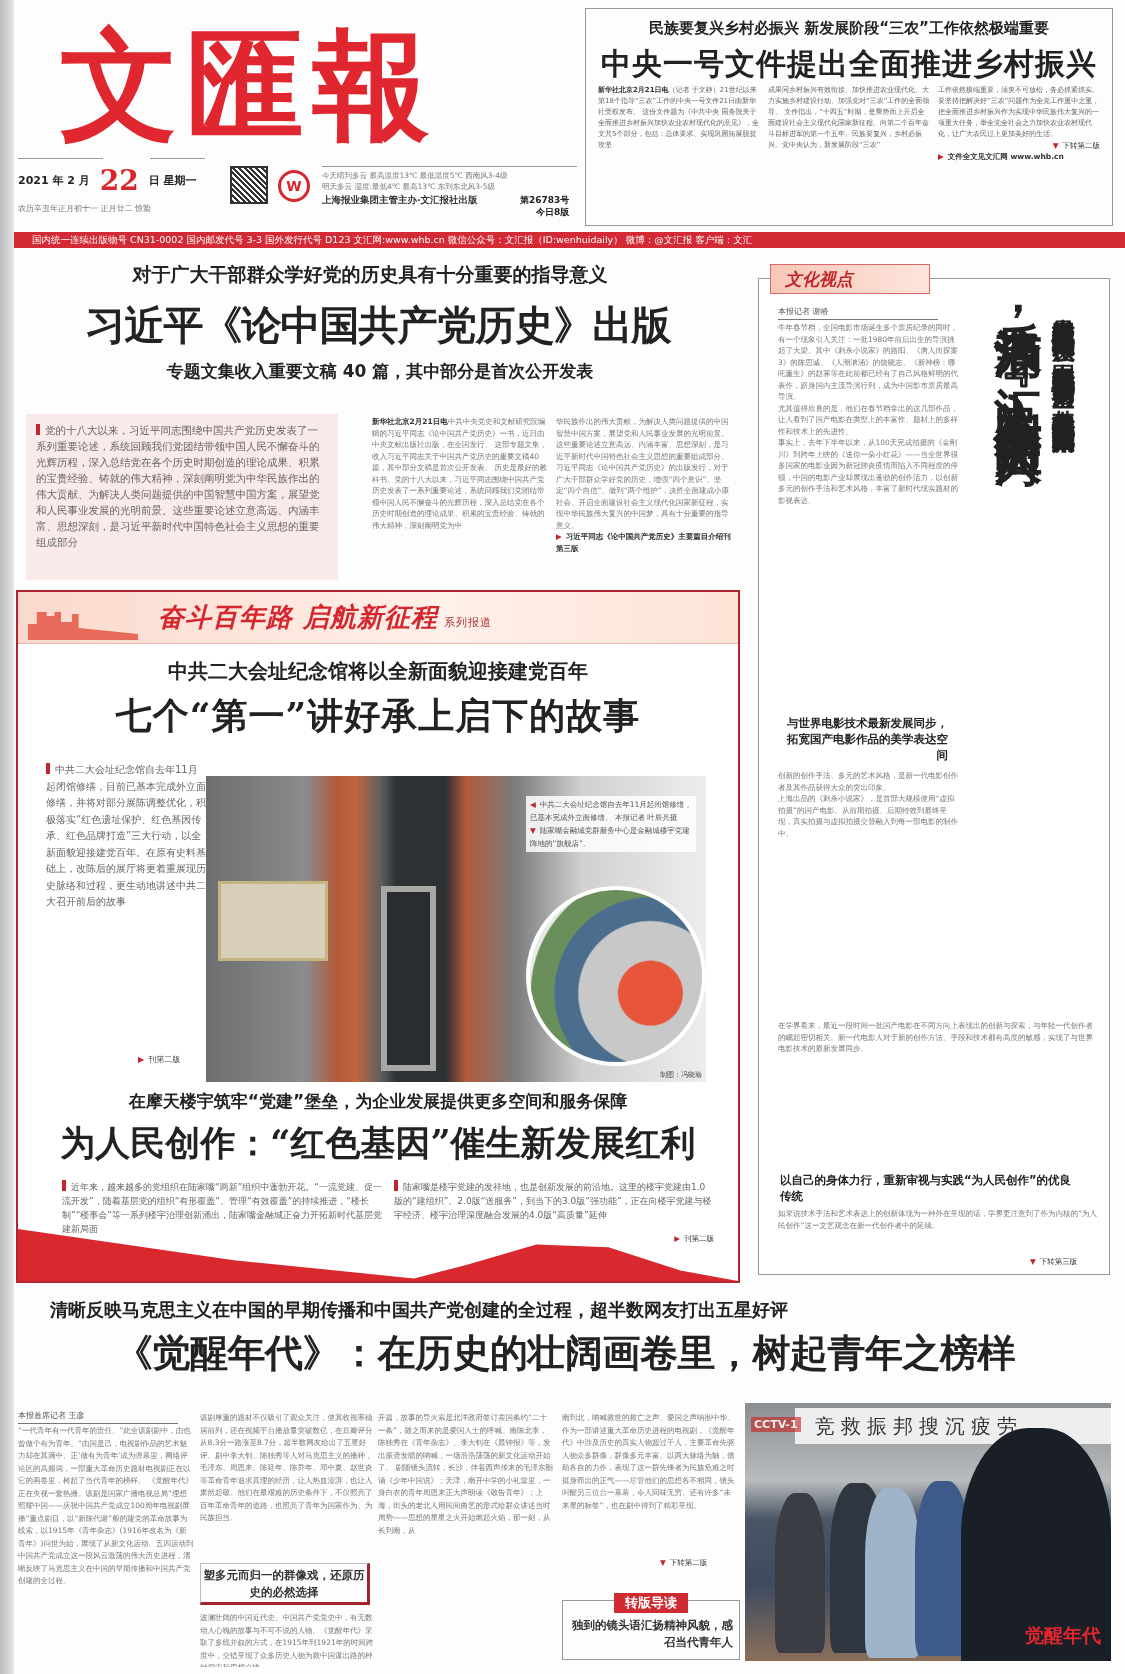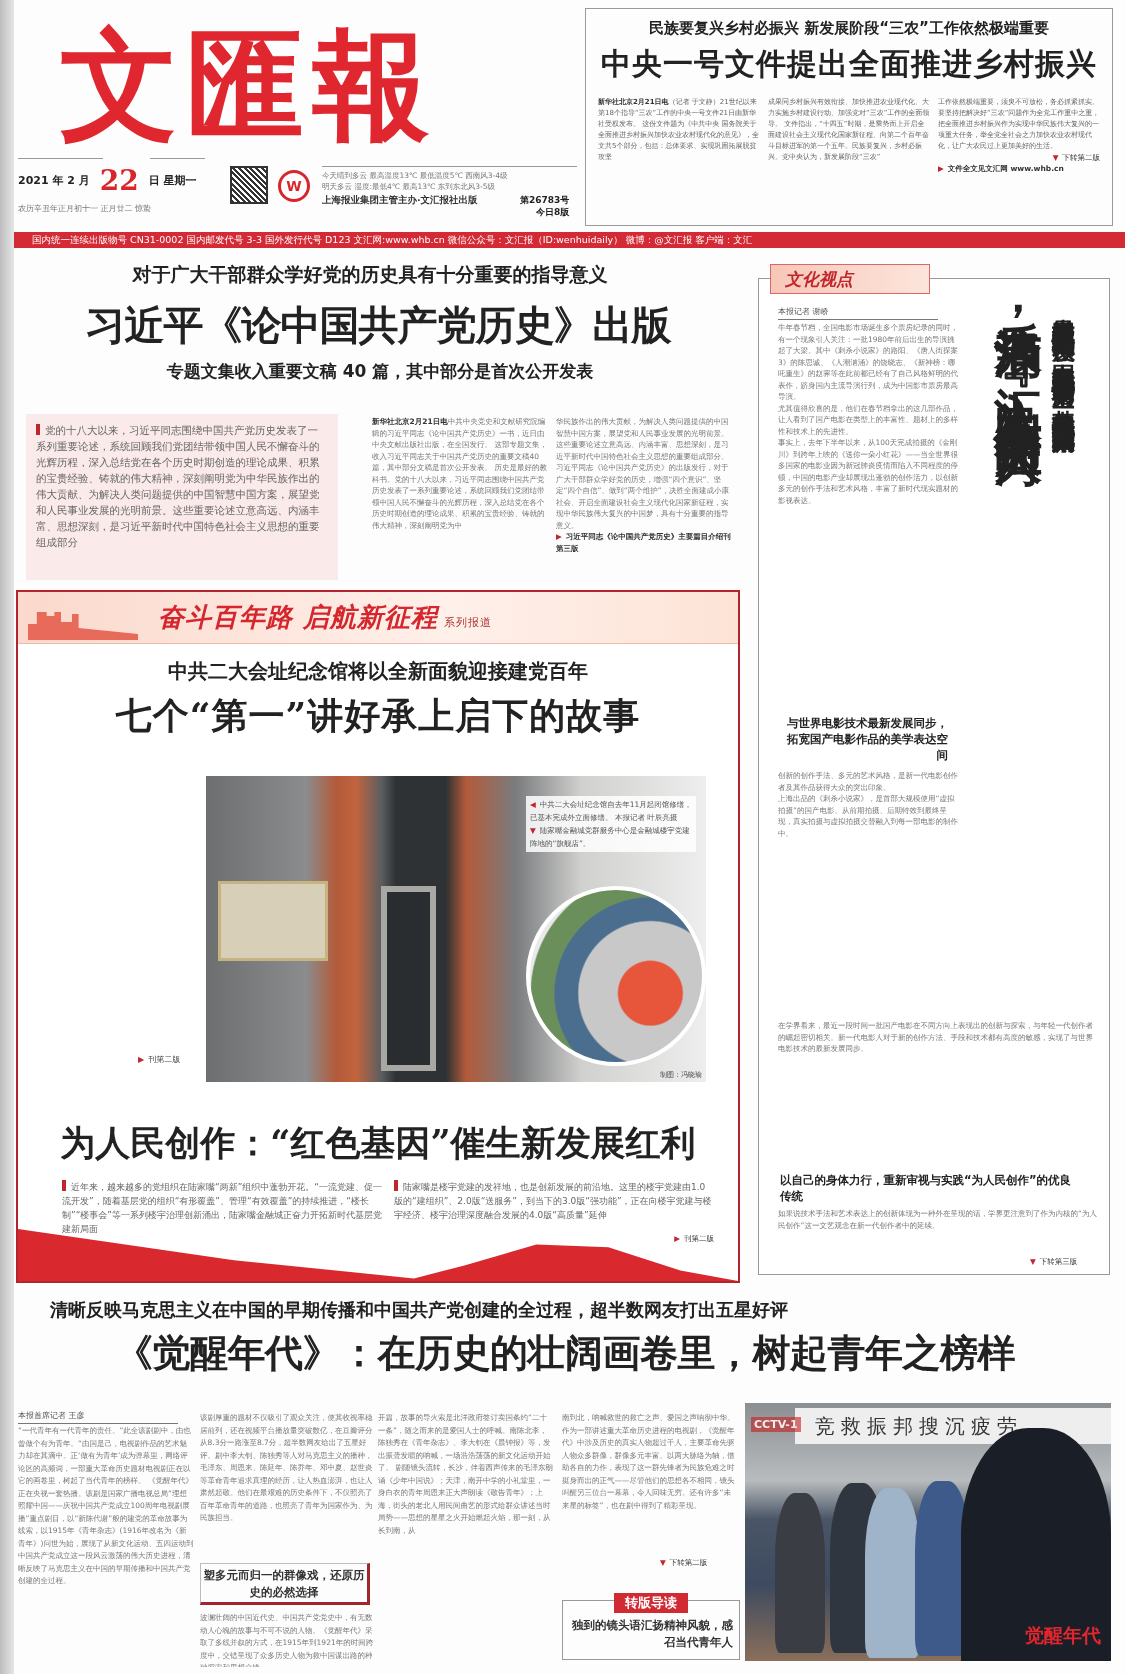--- a/index.html
+++ b/index.html
@@ -13,21 +13,21 @@
 .lunar{left:18px;top:203px;font-size:8px;color:#777}
 .rule{height:1px;background:#999}
 .qr{left:230px;top:166px;width:38px;height:38px;background:repeating-linear-gradient(45deg,#333 0 2px,#fff 2px 4px),#333;border:2px solid #333}
 .logo{left:278px;top:170px;width:32px;height:32px;border-radius:50%;border:3px solid #d8262d;color:#d8262d;font-size:14px;text-align:center;line-height:26px;font-weight:bold}
 .weather{left:322px;top:170px;width:250px;font-size:7.5px;color:#777;line-height:11px}
 .publisher{left:322px;top:194px;font-size:9.5px;font-weight:bold;color:#333}
 .issue{left:520px;top:194px;font-size:9px;font-weight:bold;text-align:right;line-height:12px}
 .topbox{left:585px;top:8px;width:528px;height:218px;border:1.5px solid #999;padding:10px 12px}
 .topbox .kicker{font-size:15px;font-weight:bold;text-align:center;color:#222}
 .topbox .head{font-family:"DejaVu Serif",serif;font-size:30px;font-weight:bold;text-align:center;margin-top:6px;letter-spacing:1px}
-.cols{display:flex;gap:8px;margin-top:12px}
+.cols{display:flex;gap:8px;}
 .cols .col{flex:1;font-size:7px;line-height:11px;color:#666}
 .bold-lead{font-weight:bold;color:#333}
 .redbar{left:14px;top:232px;width:1111px;height:16px;background:#d42a35;color:#fff;font-size:9.5px;line-height:16px;padding-left:18px;white-space:nowrap;overflow:hidden}
 .lead-kicker{left:70px;top:262px;width:600px;font-family:"DejaVu Serif",serif;font-size:19px;font-weight:bold;text-align:center}
 .lead-head{left:18px;top:298px;width:720px;font-size:40px;font-weight:bold;text-align:center;letter-spacing:-1px}
 .lead-sub{left:60px;top:360px;width:640px;font-size:17px;font-weight:bold;text-align:center}
 .abstract{left:26px;top:414px;width:312px;height:166px;background:#fbeaea;padding:8px 10px;font-size:10.5px;line-height:16px;color:#666}
 .marker{display:inline-block;width:4px;height:11px;background:#c0272d;margin-right:5px;vertical-align:-1px}
 .body-col{font-size:7.5px;line-height:11.5px;color:#777}
 .series-box{left:16px;top:590px;width:724px;height:693px;border:2px solid #b4242f;background:#fff}
@@ -130,32 +130,34 @@
 </div>
 
 <div class="abs series-box">
   <div class="series-banner">
     <div class="skyline"></div>
     <div class="title"><span>奋斗百年路  启航新征程</span><span class="tag">系列报道</span></div>
   </div>
   <div class="s-kicker">中共二大会址纪念馆将以全新面貌迎接建党百年</div>
   <div class="s-head">七个“第一”讲好承上启下的故事</div>
   <div class="s-left">
+    <div><span class="marker"></span><span>中共二大会址纪念馆自去年11月起闭馆修缮，目前已基本完成外立面修缮，并将对部分展陈调整优化，积极落实“红色遗址保护、红色基因传承、红色品牌打造”三大行动，以全新面貌迎接建党百年。在原有史料基础上，改陈后的展厅将更着重展现历史脉络和过程，更生动地讲述中共二大召开前后的故事</span></div>
   </div>
   <div class="s-more"><span class="tri">▶</span><span>刊第二版</span></div>
   <div class="s-photo">
     <div class="photo-plaque"></div>
     <div class="photo-door"></div>
     <div class="photo-caption">
       <div><span class="tri">◀</span><span>中共二大会址纪念馆自去年11月起闭馆修缮，已基本完成外立面修缮。  本报记者 叶辰亮摄</span></div>
       <div><span class="tri">▼</span><span>陆家嘴金融城党群服务中心是金融城楼宇党建阵地的“旗舰店”。</span></div>
     </div>
     <div class="photo-circle"></div>
     <div class="photo-credit">制图：冯晓瑜</div>
   </div>
+  <div class="s2-kicker">在摩天楼宇筑牢“党建”堡垒，为企业发展提供更多空间和服务保障</div>
   <div class="s2-head">为人民创作：“红色基因”催生新发展红利</div>
   <div class="s2-col" style="left:44px"><span class="marker"></span><span>近年来，越来越多的党组织在陆家嘴“两新”组织中蓬勃开花。“一流党建、促一流开发”，随着基层党的组织“有形覆盖”、管理“有效覆盖”的持续推进，“楼长制”“楼事会”等一系列楼宇治理创新涌出，陆家嘴金融城正奋力开拓新时代基层党建新局面</span></div>
   <div class="s2-col" style="left:376px"><span class="marker"></span><span>陆家嘴是楼宇党建的发祥地，也是创新发展的前沿地。这里的楼宇党建由1.0版的“建组织”、2.0版“送服务”，到当下的3.0版“强功能”，正在向楼宇党建与楼宇经济、楼宇治理深度融合发展的4.0版“高质量”延伸</span>
     <div class="more" style="margin-top:10px"><span class="tri">▶</span><span>刊第二版</span></div>
   </div>
   <div class="wave"></div>
 </div>
 
 <div class="abs culture-box"></div>
 <div class="abs culture-tag">文化视点</div>

